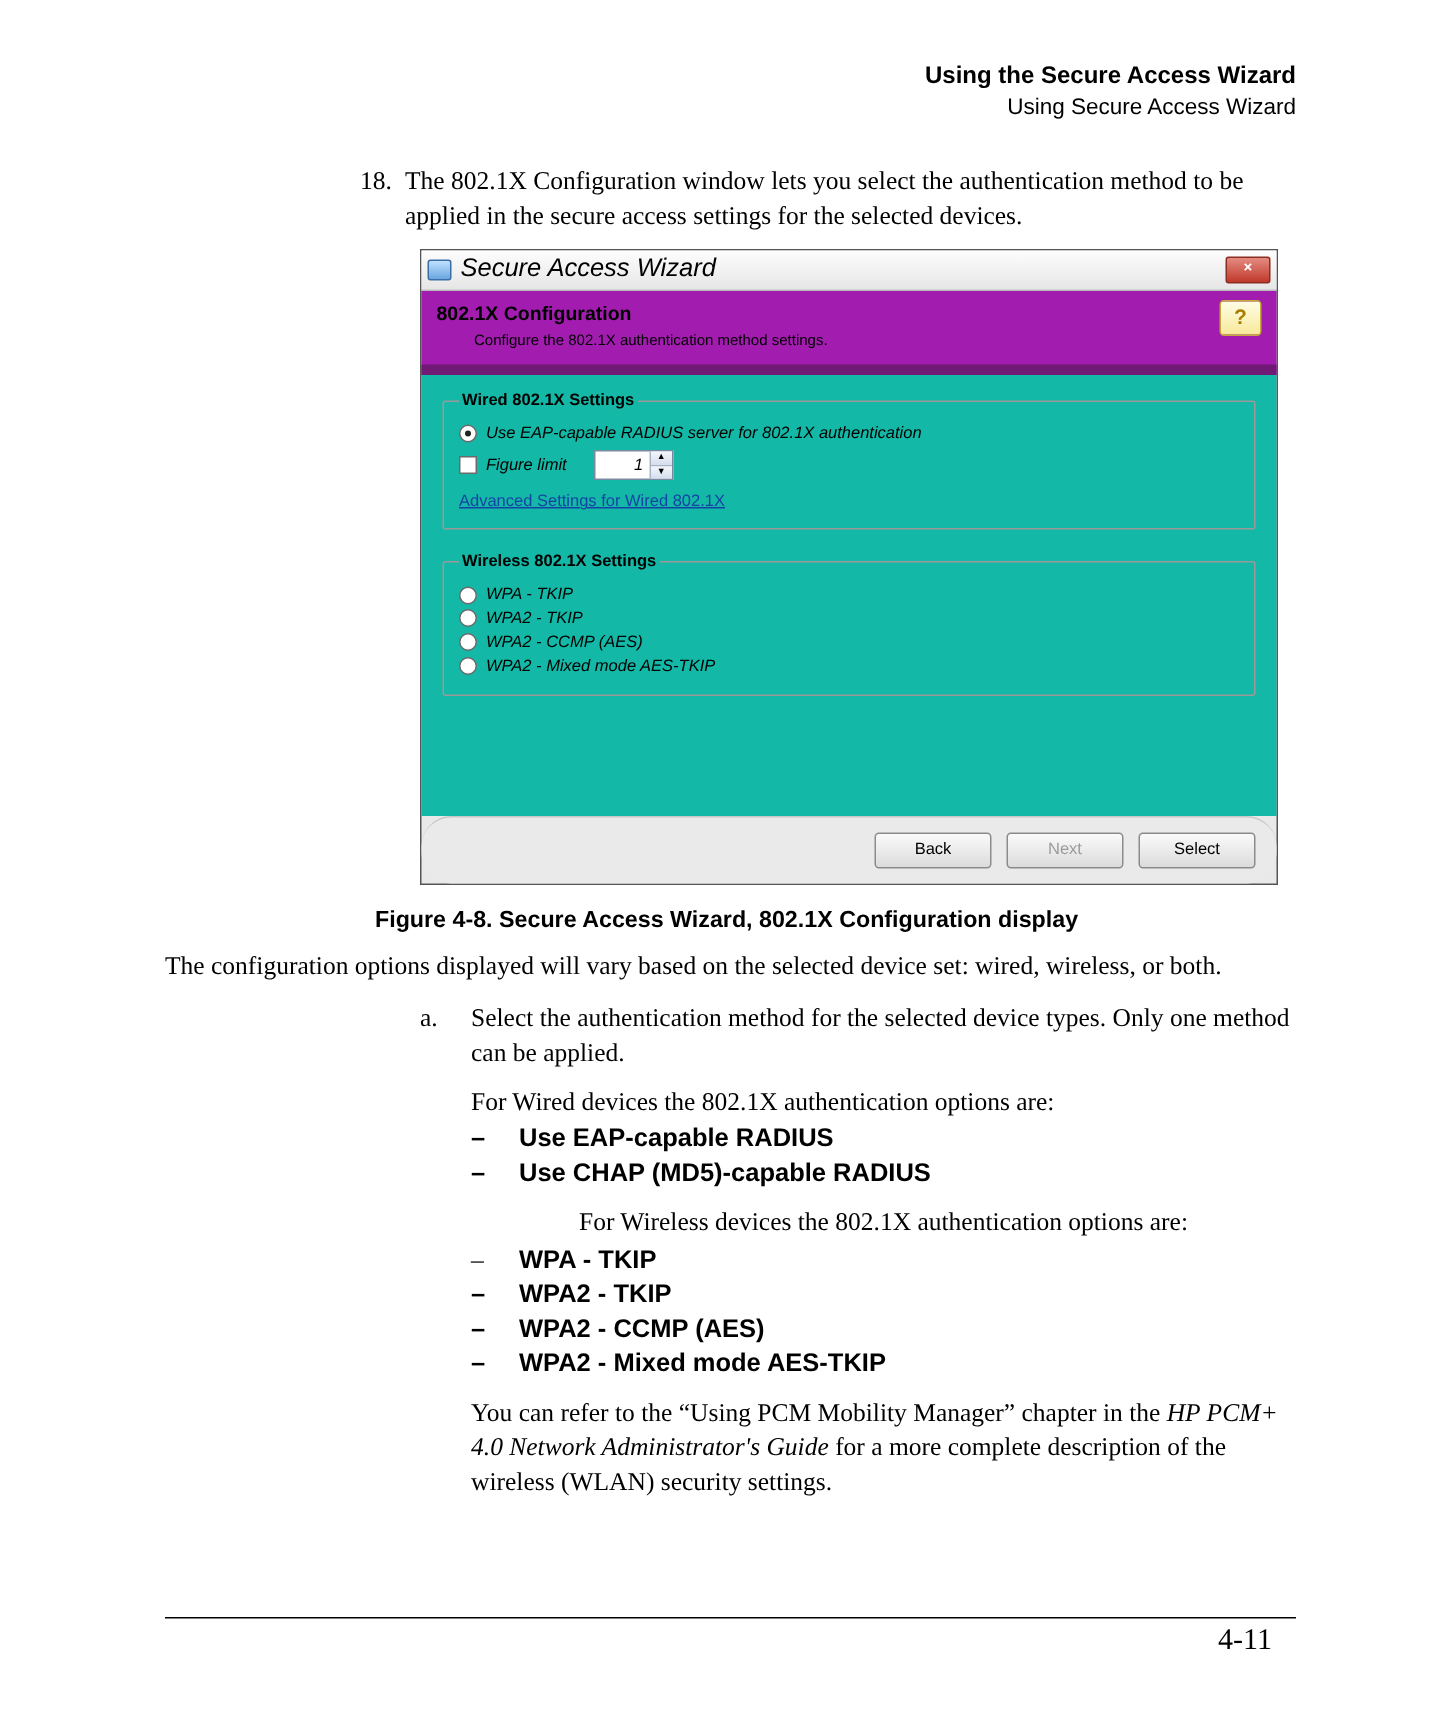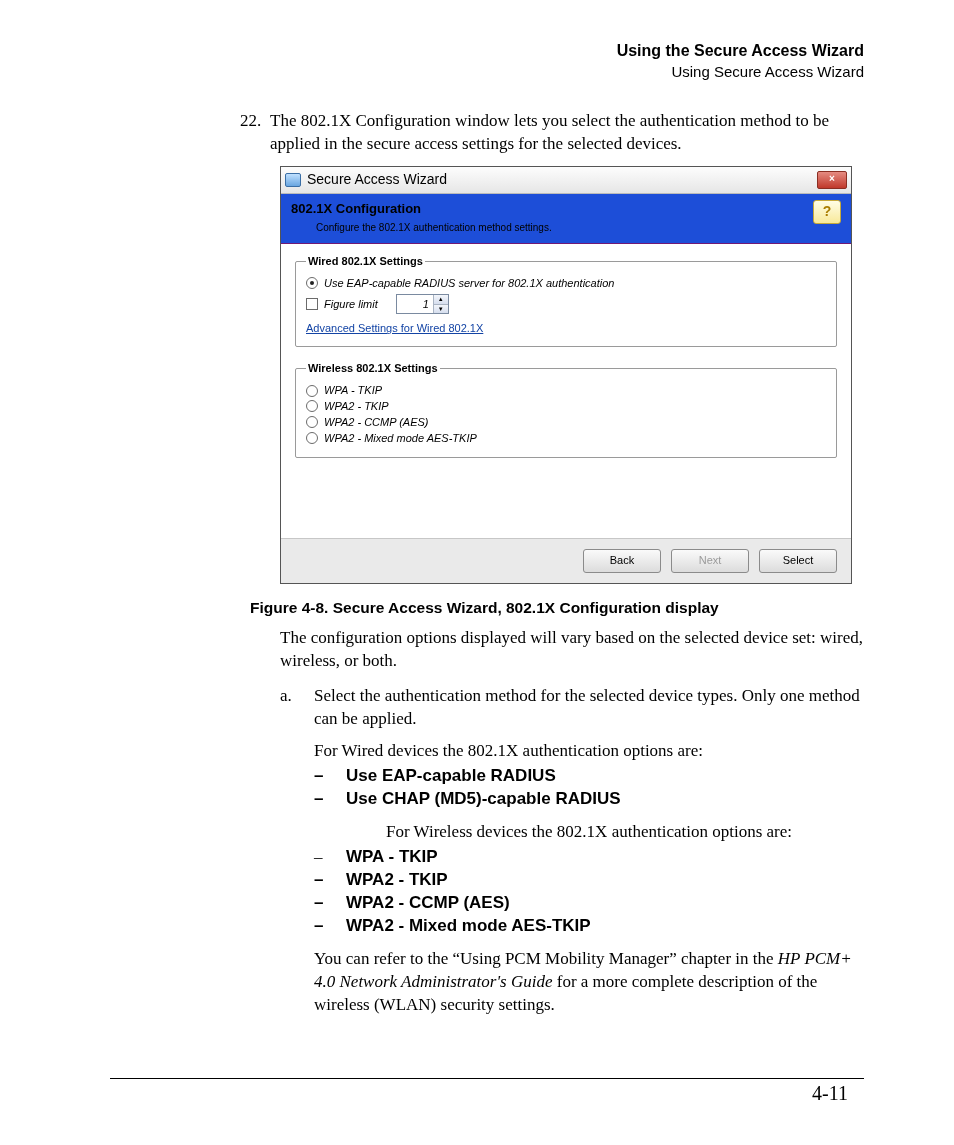--- a/index.html
+++ b/index.html
@@ -54,35 +54,35 @@
     height: 22px;
   }
   .titlebar .app-icon {
     width: 14px; height: 12px;
     border: 1px solid #3a6ea5;
     border-radius: 2px;
     background: linear-gradient(#bfe0ff,#6aa6e0);
     margin-right: 6px;
     flex: none;
   }
-  .titlebar .title-text { flex: 1; font-size: 14px; }
+  .titlebar .title-text { flex: 1; font-size: 17px; font-style: italic; }
   .titlebar .close-btn {
     width: 28px; height: 16px;
     background: linear-gradient(#e58b81,#c0392b);
     border: 1px solid #8b2e22;
     border-radius: 2px;
     color: #fff;
     font-weight: bold;
     font-size: 10px;
     line-height: 14px;
     text-align: center;
   }
   .dlg-head {
-    background: #1d4ed8;
-    border-bottom: 1px solid #701a75;
+    background: #a21caf;
+    border-bottom: 7px solid #701a75;
     padding: 6px 10px 8px 10px;
     position: relative;
   }
   .dlg-title {
     font-weight: bold;
     font-size: 13px;
   }
   .dlg-sub {
     font-size: 10px;
     margin: 4px 0 0 25px;
@@ -95,21 +95,21 @@
     background: linear-gradient(#fffde6,#f8e99a);
     border-radius: 3px;
     color: #a97d00;
     font-weight: bold;
     font-size: 14px;
     text-align: center;
     line-height: 20px;
   }
   .dlg-body {
     padding: 10px 14px 4px 14px;
-    background: #ffffff;
+    background: #14b8a6;
     min-height: 280px;
   }
   fieldset {
     border: 1px solid #9a9a9a;
     border-radius: 2px;
     margin: 0 0 14px 0;
     padding: 6px 10px 10px 10px;
     font-size: 11px;
   }
   legend {
@@ -152,40 +152,40 @@
     color: #1344a5; text-decoration: underline; font-size: 11px;
     display: inline-block; margin-top: 6px;
   }
   .dlg-footer {
     border-top: 1px solid #c7c7c7;
     background: #eaeaea;
     padding: 10px 14px;
     display: flex;
     justify-content: flex-end;
     gap: 10px;
+    border-radius: 20px;
   }
   .btn {
     width: 76px; height: 22px;
     border: 1px solid #8b8b8b;
     background: linear-gradient(#fafafa,#dcdcdc);
     border-radius: 3px;
     font-family: Tahoma, Arial, sans-serif;
     font-size: 11px;
     text-align: center;
     line-height: 20px;
   }
   .btn.disabled { color: #9b9b9b; }
   .fig-caption {
     font-family: Arial, Helvetica, sans-serif;
     font-weight: bold;
     font-size: 15.5px;
     margin: 14px 0 8px 140px;
   }
   .after-fig {
-    margin-left: 170px;
     margin-bottom: 12px;
   }
   .sub-step {
     display: flex;
     margin-left: 170px;
   }
   .sub-step .lbl { width: 34px; flex: none; }
   .sub-para { margin-left: 204px; margin-top: 10px; }
   .opt-list { margin: 2px 0 10px 204px; }
   .opt-list .row { display: flex; }
@@ -217,21 +217,21 @@
 </head>
 <body>
 
 <div class="page">
   <div class="header">
     <div class="hdr-bold">Using the Secure Access Wizard</div>
     <div class="hdr-reg">Using Secure Access Wizard</div>
   </div>
 
   <div class="step">
-    <div class="step-num">22.</div>
+    <div class="step-num">18.</div>
     <div class="step-body">The 802.1X Configuration window lets you select the authentication method to be applied in the secure access settings for the selected devices.</div>
   </div>
 
   <div class="fig-wrap">
     <div class="titlebar">
       <span class="app-icon"></span>
       <span class="title-text">Secure Access Wizard</span>
       <span class="close-btn">×</span>
     </div>
     <div class="dlg-head">

